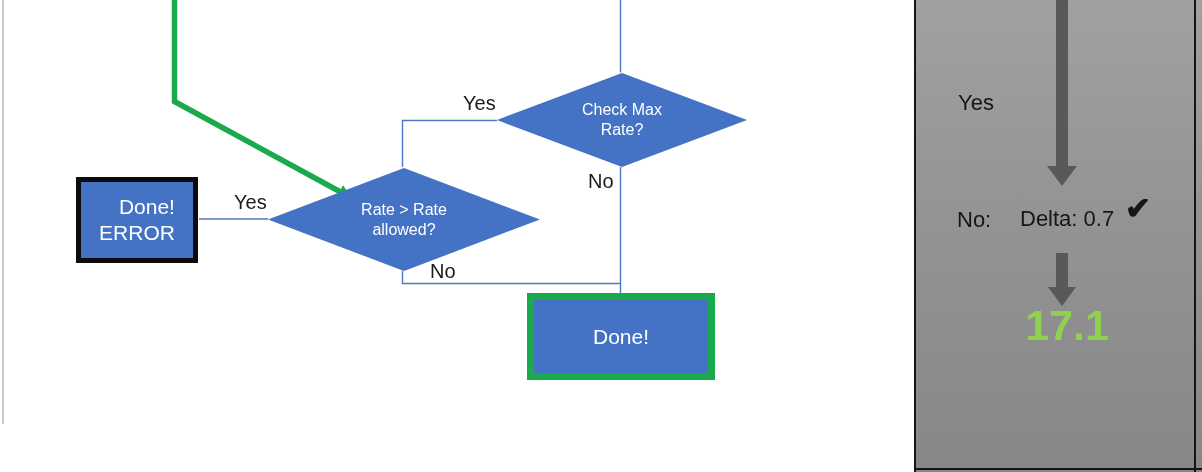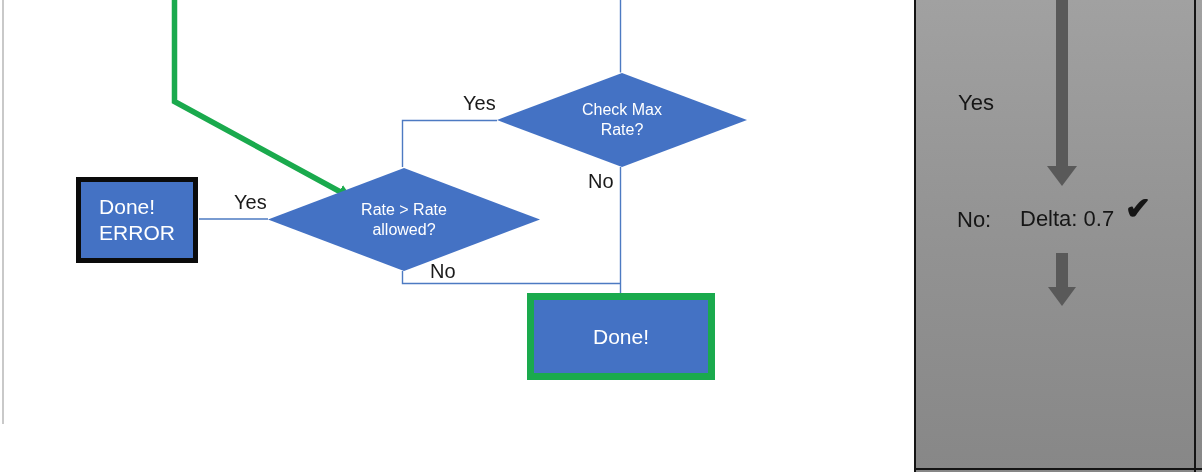--- a/index.html
+++ b/index.html
@@ -22,21 +22,21 @@
     color:#ffffff;font-size:16px;line-height:20px;text-align:center;
     white-space:pre-line;
   }
   .diamond.check-max{left:497px;top:73px;width:250px;height:94px;}
   .diamond.rate-allowed{left:268px;top:168px;width:272px;height:103px;}
 
   
   .termbox{
     position:absolute;background:#4472c4;box-sizing:border-box;
     display:flex;align-items:center;justify-content:center;
-    color:#ffffff;font-size:21px;line-height:26px;text-align:left;
+    color:#ffffff;font-size:21px;line-height:26px;text-align:right;
     white-space:pre-line;
   }
   .termbox.done-error{left:76px;top:177px;width:122px;height:86px;border:5px solid #0b0b0b;}
   .termbox.done{left:527px;top:293px;width:188px;height:87px;border:7px solid #1aaa4d;}
 
   
   .blabel{position:absolute;color:#1a1a1a;font-size:20px;line-height:22px;}
   .blabel.yes-top{left:463px;top:92px;}
   .blabel.no-top{left:588px;top:170px;}
   .blabel.yes-left{left:234px;top:191px;}
@@ -119,19 +119,20 @@
 
     <div class="panel-text p-yes">Yes</div>
 
     <div class="panel-text p-no">No:</div>
     <div class="panel-text p-delta">Delta: 0.7</div>
     <div class="panel-text p-check">✔</div>
 
     <div class="gray-arrow-shaft shaft-2"></div>
     <div class="gray-arrow-head head-2"></div>
 
+    <div class="panel-text p-result">17.1</div>
 
     <div class="b-left"></div>
     <div class="b-right"></div>
     <div class="b-bottom"></div>
   </div>
 
 </div>
 
 </body></html>

